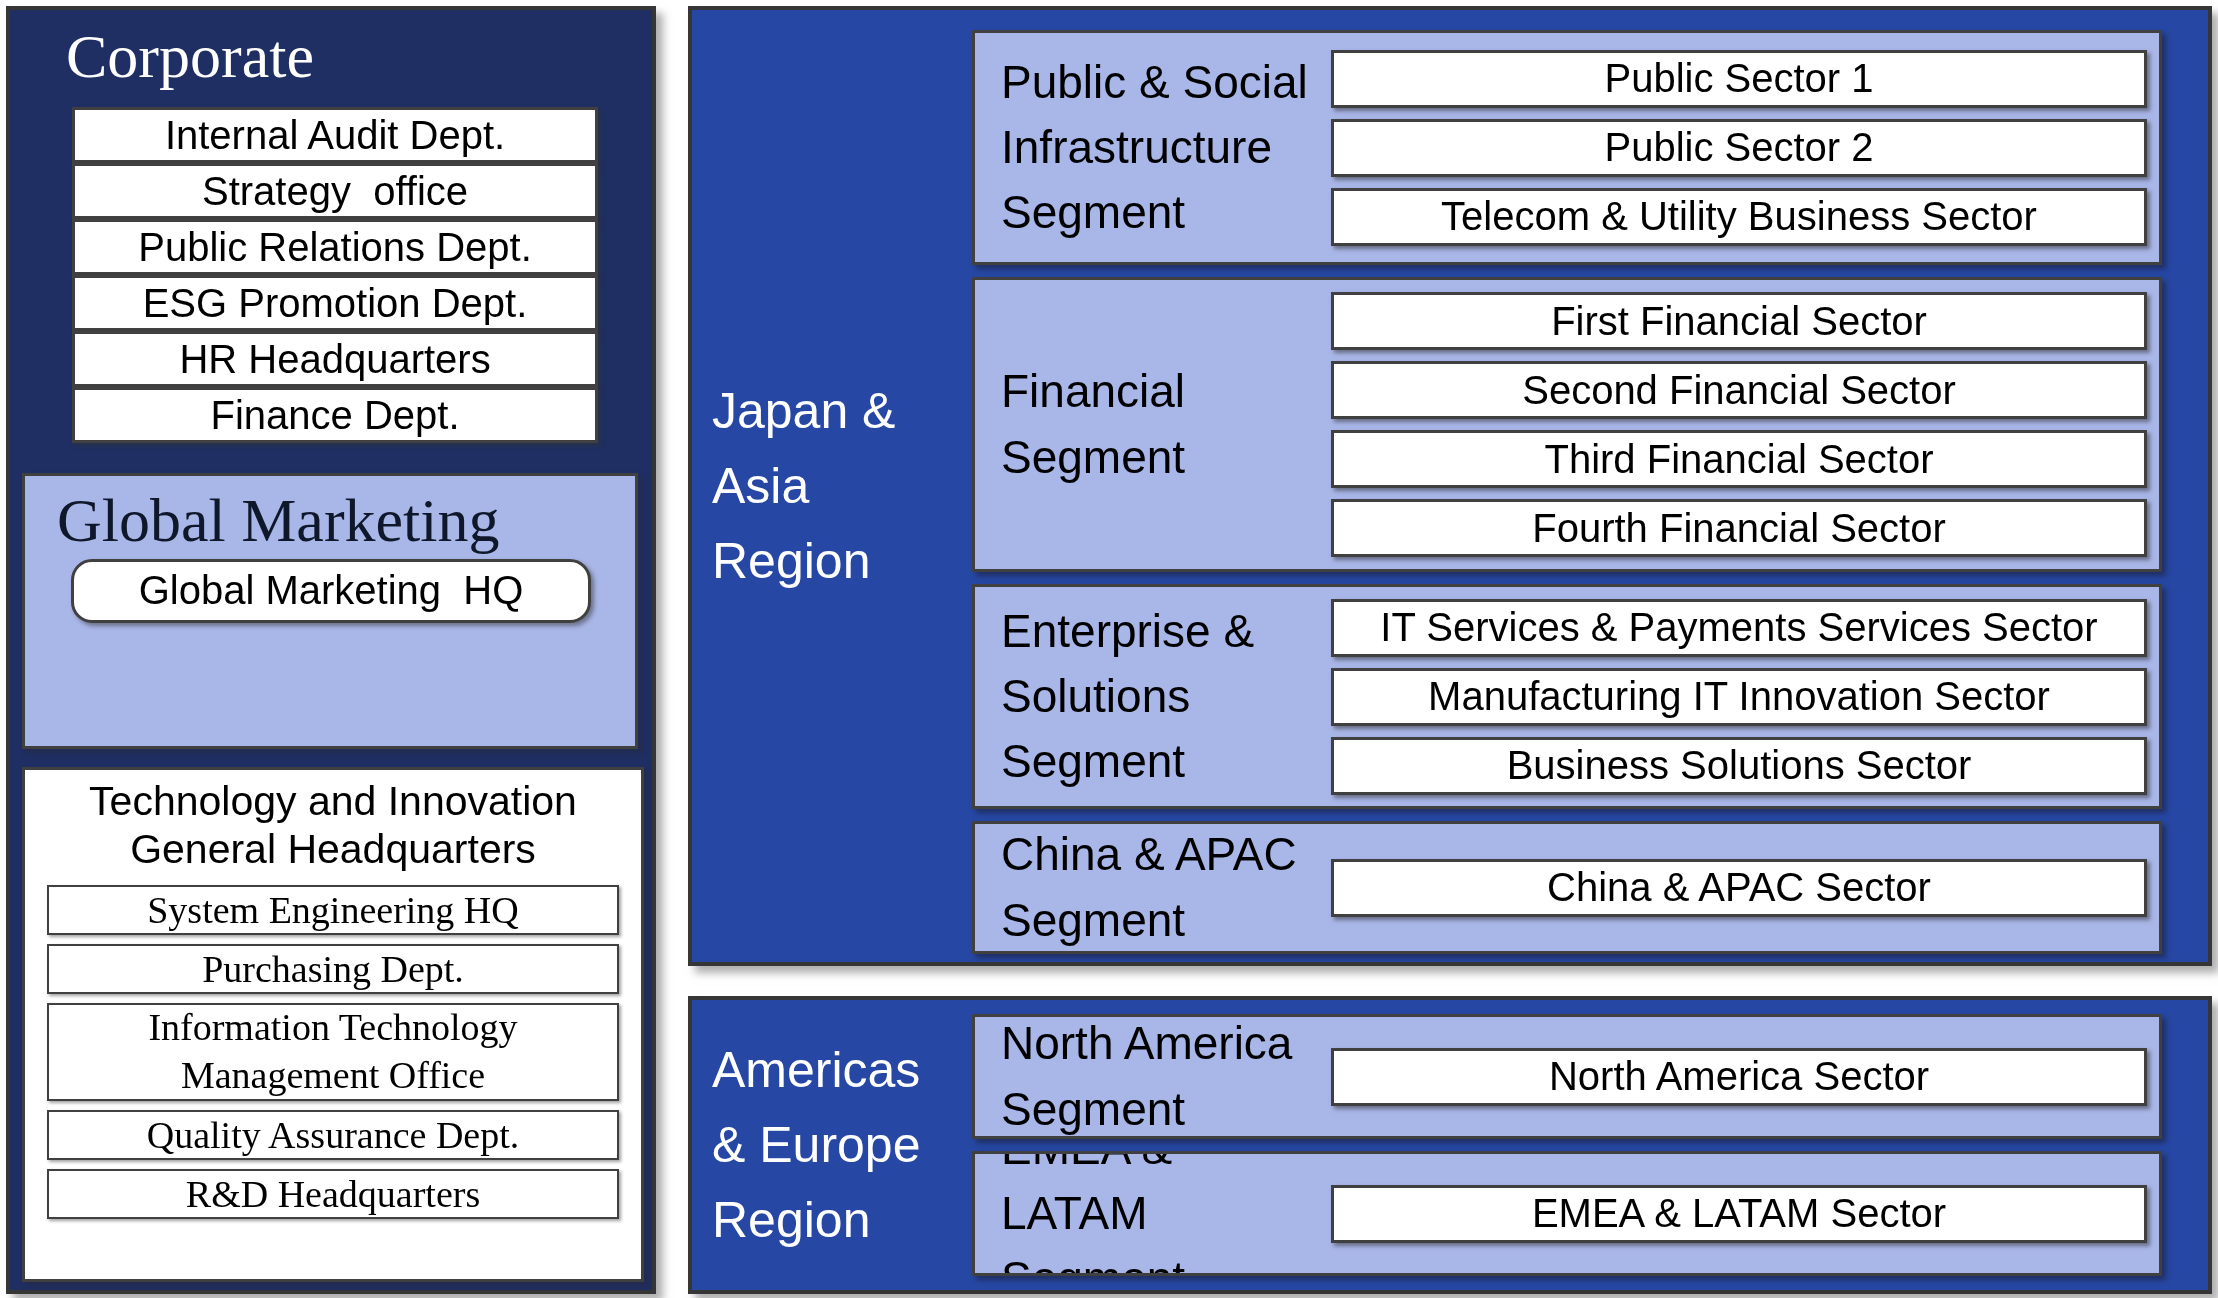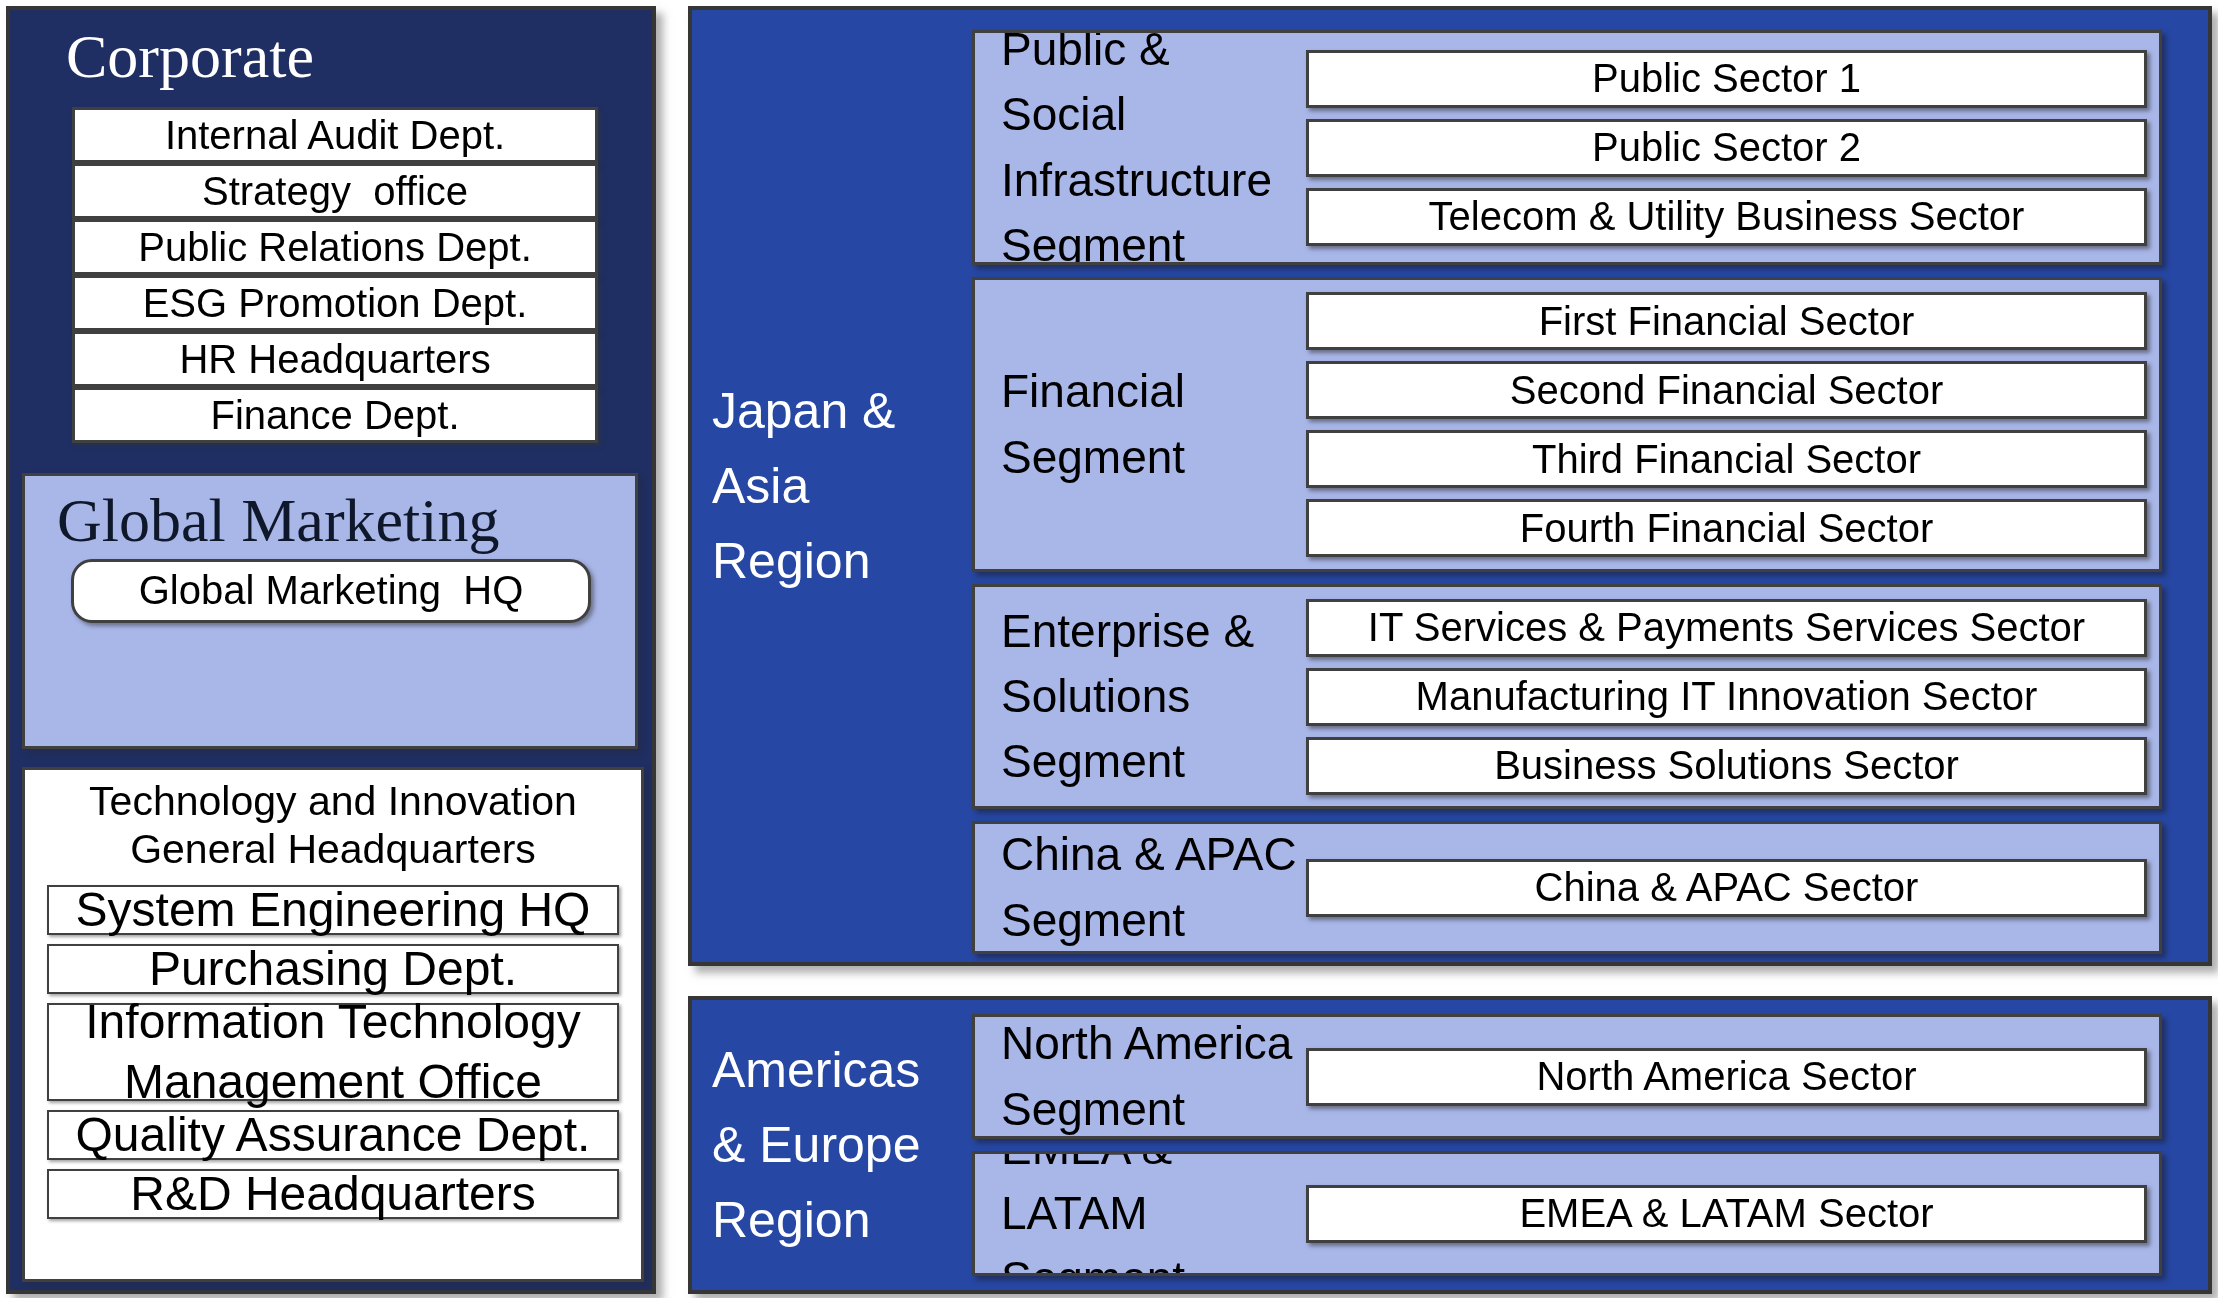--- a/index.html
+++ b/index.html
@@ -77,21 +77,21 @@
     padding: 8px 22px 10px;
     overflow: hidden;
   }
   .tech-title {
     font-size: 41px;
     line-height: 1.16;
     text-align: center;
     white-space: pre-wrap;
     margin-bottom: 2px;
   }
-  .tech-box .wbox { border-width: 2px; height: 50px; font-size: 48px; box-shadow: 2px 2px 3px rgba(50,50,50,.45); }
+  .tech-box .wbox { border-width: 2px; height: 50px; font-size: 38px; box-shadow: 2px 2px 3px rgba(50,50,50,.45); font-family: Liberation Serif, serif; }
   .tech-box .wbox.tall { height: 98px; line-height: 1.25; }
 
   
   .right-col {
     flex: 1;
     display: flex; flex-direction: column;
     gap: 30px;
     height: 1288px;
   }
   .region {
@@ -126,21 +126,21 @@
     display: flex;
     overflow: hidden;
     flex: none;
   }
   .seg-h235 { height: 235px; }
   .seg-h295 { height: 295px; }
   .seg-h225 { height: 225px; }
   .seg-h133 { height: 133px; }
   .region-americas .segment { flex: 1; }
   .seg-label {
-    width: 331px; flex: none;
+    width: 356px; flex: none;
     padding-left: 26px;
     font-size: 46px;
     line-height: 1.42;
     display: flex; align-items: center;
     white-space: pre-wrap;
     color: #000;
   }
   .sectors {
     flex: 1;
     display: flex; flex-direction: column;

